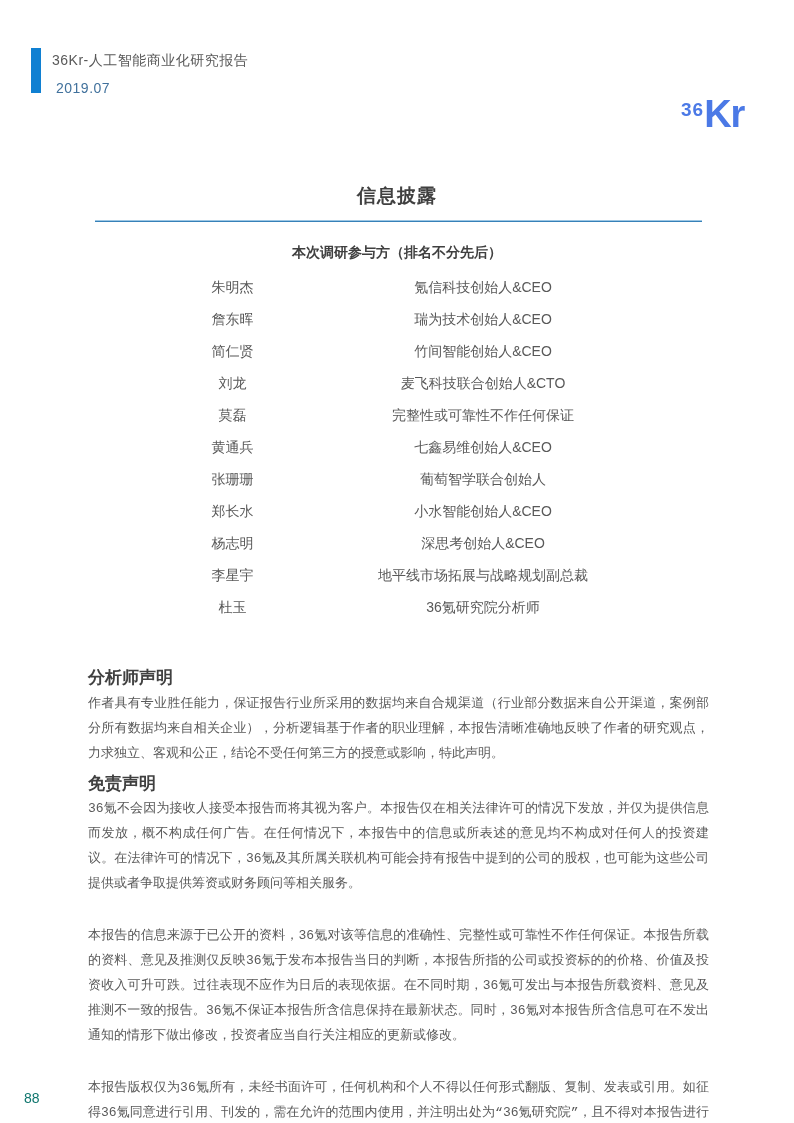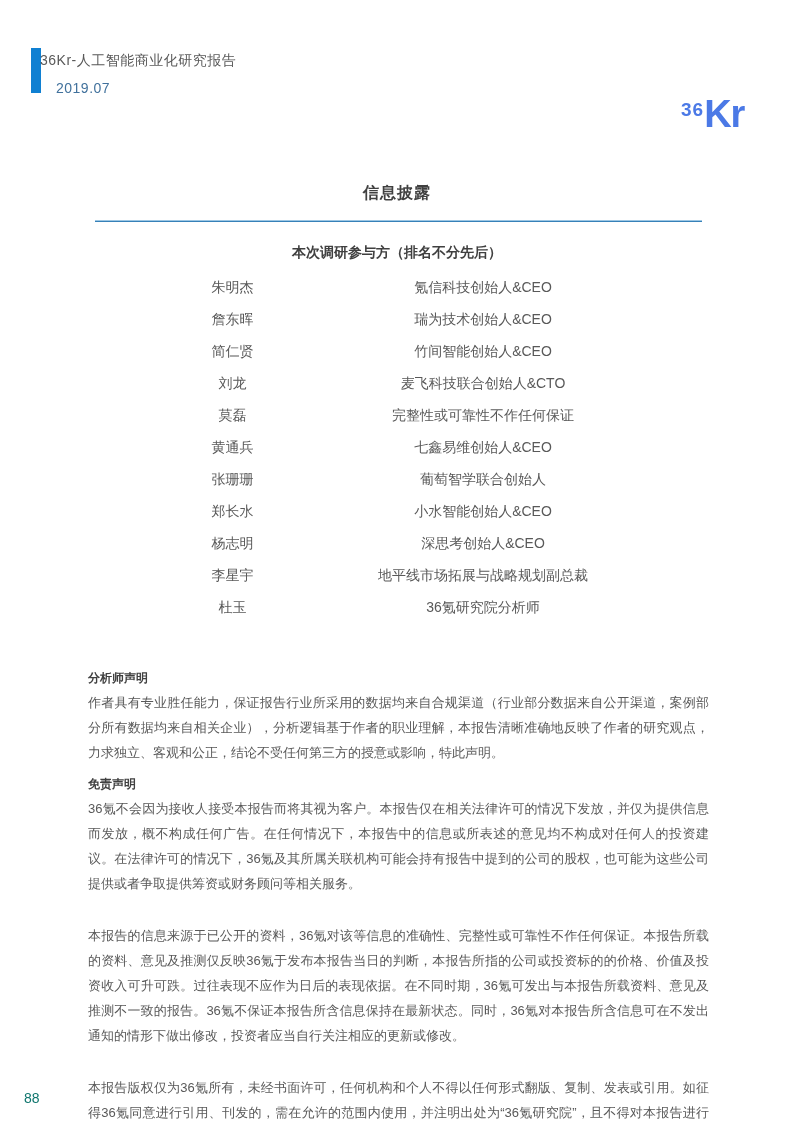--- a/index.html
+++ b/index.html
@@ -11,39 +11,39 @@
     overflow: hidden;
   }
   .page { position: relative; width: 794px; height: 1123px; background: #fff; }
 
   
   .header-accent-bar {
     position: absolute; left: 31px; top: 48px;
     width: 10px; height: 45px; background: #1080D2;
   }
   .header-title {
-    position: absolute; left: 40px; top: 52px;
+    position: absolute; left: 52px; top: 52px;
     font-size: 14px; color: #595959; letter-spacing: 0.5px; text-align: center;
   }
   .header-date {
     position: absolute; left: 56px; top: 80px;
     font-size: 14px; color: #41719C; letter-spacing: 0.5px;
   }
   .logo {
     position: absolute; left: 681px; top: 54px;
     display: flex; align-items: flex-start;
     color: #4B79E6; font-weight: bold; margin-top: 44px;
   }
   .logo .logo-36 { font-size: 19px; letter-spacing: 1px; line-height: 1; padding-top: 2px; }
   .logo .logo-kr { font-size: 38px; line-height: 0.85; letter-spacing: -1px; }
 
   
   .section-title {
     position: absolute; left: 0; top: 183px; width: 794px;
-    text-align: center; font-size: 16px; font-weight: bold; color: #404040;
+    text-align: center; font-size: 19px; font-weight: bold; color: #404040;
     letter-spacing: 1px;
   }
   .divider {
     position: absolute; left: 95px; top: 220px; width: 607px; height: 2px;
     background: #3781B8; border-top: 1px solid #9DC7E4;
   }
   .section-subtitle {
     position: absolute; left: 0; top: 244px; width: 794px;
     text-align: center; font-size: 14px; font-weight: bold; color: #404040;
   }
@@ -60,26 +60,26 @@
     text-align: center; font-size: 14px; color: #595959;
   }
 
   
   .statement {
     position: absolute; left: 88px; width: 621px;
     color: #595959; font-size: 13px; line-height: 25px;
     text-align: justify;
   }
   .statement h3 {
-    font-size: 12px; color: #404040; font-weight: bold;
+    font-size: 17px; color: #404040; font-weight: bold;
     line-height: 22px; margin-bottom: 1px;
   }
   .analyst-block { top: 667px; }
   .disclaimer-block { top: 773px; }
-  .disclaimer-block p { margin-bottom: 27px; }
+  .disclaimer-block p { margin-bottom: 27px; font-family: Liberation Mono, monospace; }
 
   .page-number {
     position: absolute; left: 24px; top: 1090px;
     font-size: 14px; color: #0f766e;
   }
 </style>
 </head>
 <body>
 
 <div class="page">

